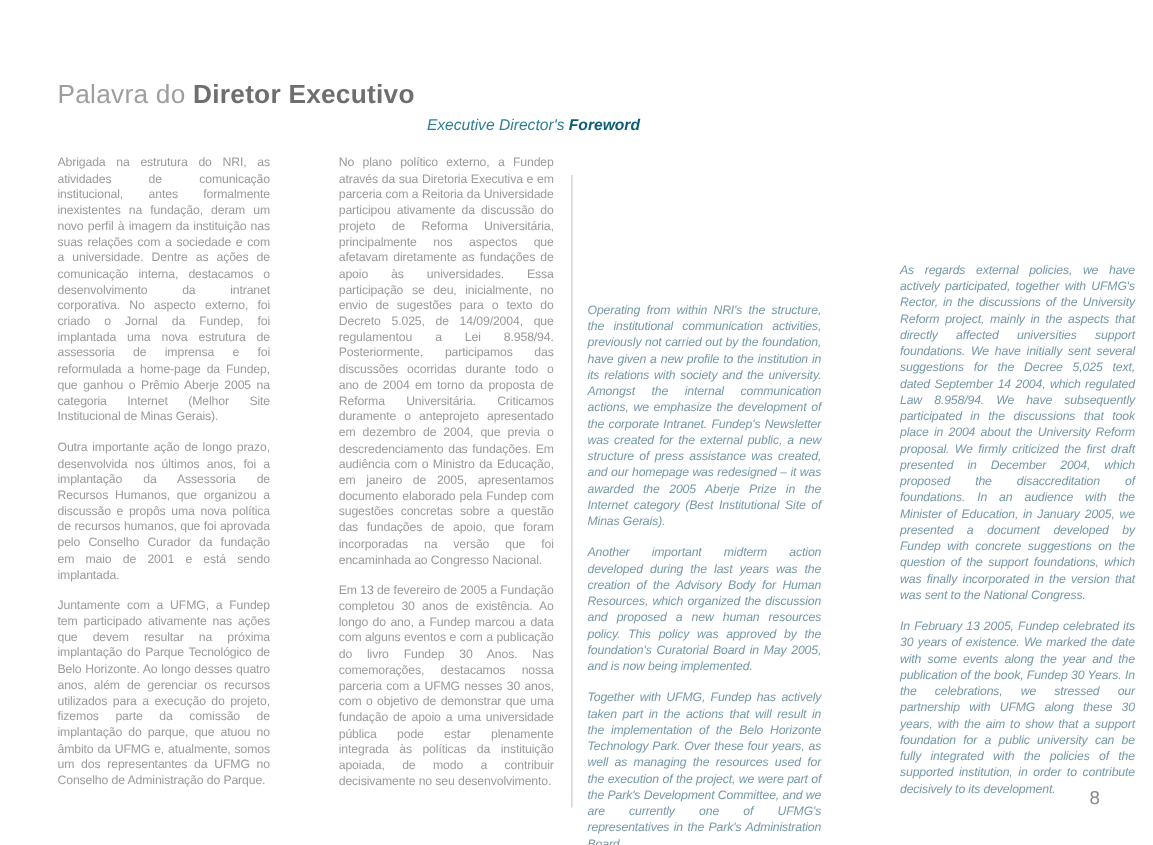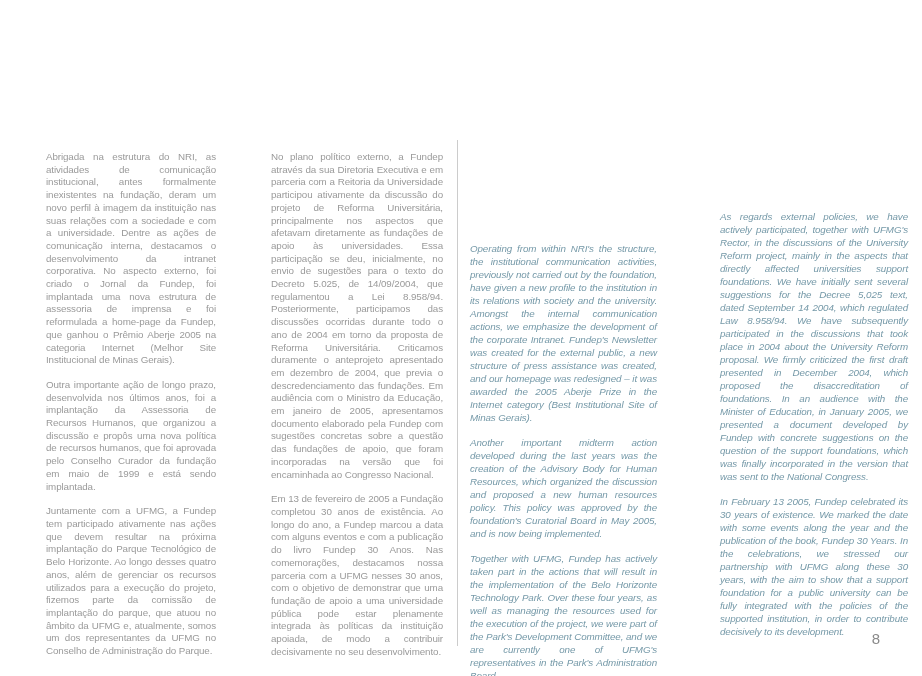--- a/index.html
+++ b/index.html
@@ -25,21 +25,21 @@
   }
   .subtitle .s-light { color: #2e7f96; font-weight: 400; }
   .subtitle .s-bold  { color: #0c5e78; font-weight: 700; }
   
   .col {
     position: absolute;
     text-align: justify;
   }
   .col p { margin: 0 0 12px 0; }
   .pt {
-    top: 151px;
+    top: 125px;
     color: #9a9a9a;
     font-size: 9.8px;
     line-height: 12.7px;
     letter-spacing: -0.1px;
   }
   .col-1 { left: 46px;  width: 170px; }
   .col-2 { left: 255px; width: 172px; margin-left: 16px; }
   .en {
     top: 210px;
     color: #7599a8;
@@ -68,24 +68,28 @@
     text-align: right;
     font-size: 15px;
     color: #8a8a8a;
   }
 </style>
 </head>
 <body>
 
 <div class="page">
 
+  <div class="header">
+    <div class="title"><span class="t-light">Palavra do</span> <span class="t-bold">Diretor Executivo</span></div>
+    <div class="subtitle"><span class="s-light">Executive Director's</span> <span class="s-bold">Foreword</span></div>
+  </div>
 
   <div class="col pt col-1">
     <p>Abrigada na estrutura do NRI, as atividades de comunicação institucional, antes formalmente inexistentes na fundação, deram um novo perfil à imagem da instituição nas suas relações com a sociedade e com a universidade. Dentre as ações de comunicação interna, destacamos o desenvolvimento da intranet corporativa. No aspecto externo, foi criado o Jornal da Fundep, foi implantada uma nova estrutura de assessoria de imprensa e foi reformulada a home-page da Fundep, que ganhou o Prêmio Aberje 2005 na categoria Internet (Melhor Site Institucional de Minas Gerais).</p>
-    <p>Outra importante ação de longo prazo, desenvolvida nos últimos anos, foi a implantação da Assessoria de Recursos Humanos, que organizou a discussão e propôs uma nova política de recursos humanos, que foi aprovada pelo Conselho Curador da fundação em maio de 1999 e está sendo implantada.</p>
+    <p>Outra importante ação de longo prazo, desenvolvida nos últimos anos, foi a implantação da Assessoria de Recursos Humanos, que organizou a discussão e propôs uma nova política de recursos humanos, que foi aprovada pelo Conselho Curador da fundação em maio de 2001 e está sendo implantada.</p>
     <p>Juntamente com a UFMG, a Fundep tem participado ativamente nas ações que devem resultar na próxima implantação do Parque Tecnológico de Belo Horizonte. Ao longo desses quatro anos, além de gerenciar os recursos utilizados para a execução do projeto, fizemos parte da comissão de implantação do parque, que atuou no âmbito da UFMG e, atualmente, somos um dos representantes da UFMG no Conselho de Administração do Parque.</p>
   </div>
 
   <div class="col pt col-2">
     <p>No plano político externo, a Fundep através da sua Diretoria Executiva e em parceria com a Reitoria da Universidade participou ativamente da discussão do projeto de Reforma Universitária, principalmente nos aspectos que afetavam diretamente as fundações de apoio às universidades. Essa participação se deu, inicialmente, no envio de sugestões para o texto do Decreto 5.025, de 14/09/2004, que regulamentou a Lei 8.958/94. Posteriormente, participamos das discussões ocorridas durante todo o ano de 2004 em torno da proposta de Reforma Universitária. Criticamos duramente o anteprojeto apresentado em dezembro de 2004, que previa o descredenciamento das fundações. Em audiência com o Ministro da Educação, em janeiro de 2005, apresentamos documento elaborado pela Fundep com sugestões concretas sobre a questão das fundações de apoio, que foram incorporadas na versão que foi encaminhada ao Congresso Nacional.</p>
     <p>Em 13 de fevereiro de 2005 a Fundação completou 30 anos de existência. Ao longo do ano, a Fundep marcou a data com alguns eventos e com a publicação do livro Fundep 30 Anos. Nas comemorações, destacamos nossa parceria com a UFMG nesses 30 anos, com o objetivo de demonstrar que uma fundação de apoio a uma universidade pública pode estar plenamente integrada às políticas da instituição apoiada, de modo a contribuir decisivamente no seu desenvolvimento.</p>
   </div>
 
   <div class="v-divider"></div>
 

